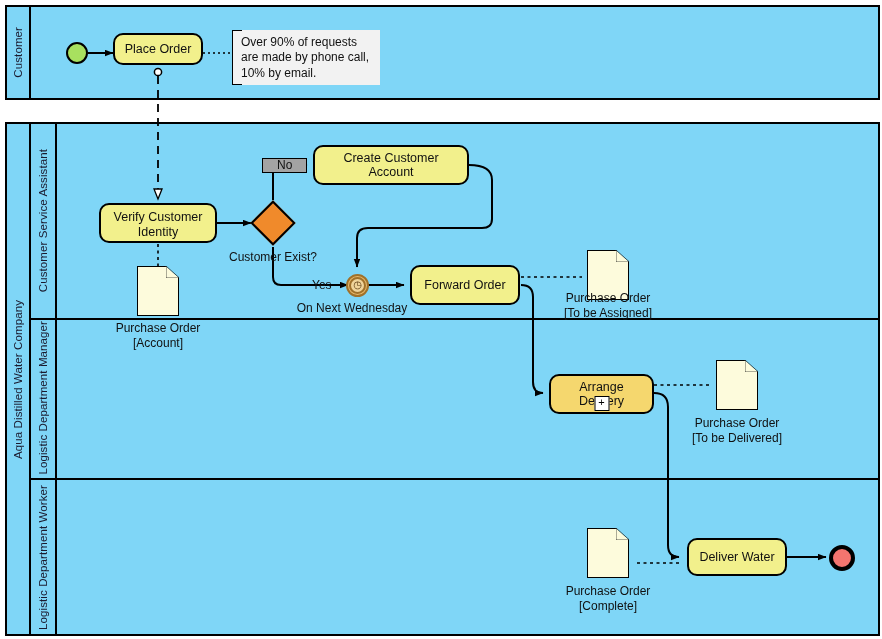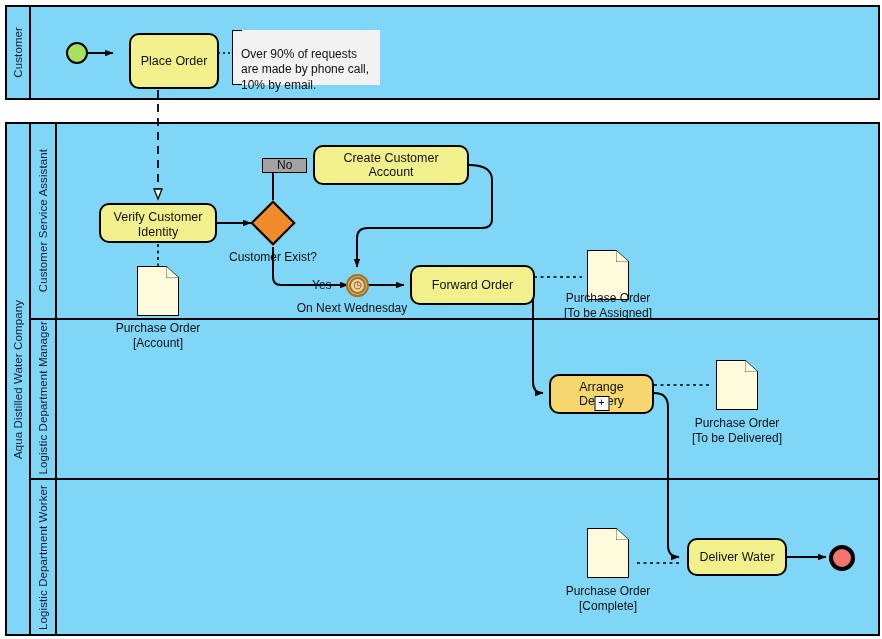--- a/index.html
+++ b/index.html
@@ -38,21 +38,21 @@
 
   .gateway{position:absolute;background:#F08A2B;border:2px solid #000;
            transform:rotate(45deg);box-sizing:border-box;}
 
   .dataobj{position:absolute;box-sizing:border-box;}
   .dataobj .body{position:absolute;inset:0;background:#FDFBDC;border:1.6px solid #000;
                  clip-path:polygon(0 0, 68% 0, 100% 24%, 100% 100%, 0 100%);}
   .dataobj .fold{position:absolute;top:0;right:0;width:32%;height:24%;}
 
   .annot{position:absolute;background:#F2F2F2;box-sizing:border-box;
-         font-size:12px;color:#111;line-height:1.28;padding:17px 6px 5px 9px;}
+         font-size:12px;color:#111;line-height:1.28;padding:5px 6px 5px 9px;}
   .annot .bracket{position:absolute;left:0;top:0;bottom:0;width:9px;
                   border-left:1.6px solid #000;border-top:1.6px solid #000;border-bottom:1.6px solid #000;}
 
   .label{position:absolute;font-size:12px;color:#111;text-align:center;line-height:1.22;
          white-space:nowrap;}
   .flowlabel{position:absolute;font-size:12px;color:#111;}
   .flowlabel.boxed{background:#a3a3a3;border:1px solid #000;padding:0 14px;line-height:1.1;}
 
   svg.edges{position:absolute;left:0;top:0;width:882px;height:639px;pointer-events:none;}
 </style>
@@ -128,21 +128,21 @@
 
     <path d="M654,393 Q668,393 668,407 L668,545 Q668,557 679,557" fill="none" stroke="#000" stroke-width="2" marker-end="url(#arrow)"></path>
 
     <path d="M637,563 L681,563" fill="none" stroke="#000" stroke-width="1.6" stroke-dasharray="3,3.5"></path>
 
     <path d="M787,557 L826,557" fill="none" stroke="#000" stroke-width="2" marker-end="url(#arrow)"></path>
   </svg>
 
   <div class="event ev-start" style="left:66px;top:42px;width:22px;height:22px;"></div>
 
-  <div class="task" style="left:129px;top:33px;width:90px;height:56px;">
+  <div class="task" style="left:113px;top:33px;width:90px;height:32px;">
     <span>Place Order</span>
   </div>
 
   <div class="annot" style="left:232px;top:30px;width:148px;height:55px;">
     <span class="bracket"></span>
     <span>Over 90% of requests are made by phone call, 10% by email.</span>
   </div>
 
   <div class="task" style="left:99px;top:203px;width:118px;height:40px;align-items:flex-end;">
     <span>Verify Customer Identity</span>
@@ -158,21 +158,21 @@
     <span>Create Customer Account</span>
   </div>
 
   <div class="event ev-timer" style="left:346px;top:274px;width:23px;height:23px;">
     <span class="inner">
       <span class="clockglyph">◷</span>
     </span>
   </div>
   <div class="label" style="left:277px;top:301px;width:150px;">On Next Wednesday</div>
 
-  <div class="task" style="left:410px;top:265px;width:125px;height:40px;">
+  <div class="task" style="left:410px;top:265px;width:110px;height:40px;">
     <span>Forward Order</span>
   </div>
 
   <div class="dataobj" style="left:137px;top:266px;width:42px;height:50px;">
     <span class="body"></span>
     <svg class="fold" viewBox="0 0 100 100" preserveAspectRatio="none">
       <path d="M0,0 L100,100 M0,0 L0,100 L100,100" fill="none" stroke="#000" stroke-width="5"></path>
     </svg>
   </div>
   <div class="label" style="left:83px;top:321px;width:150px;">

